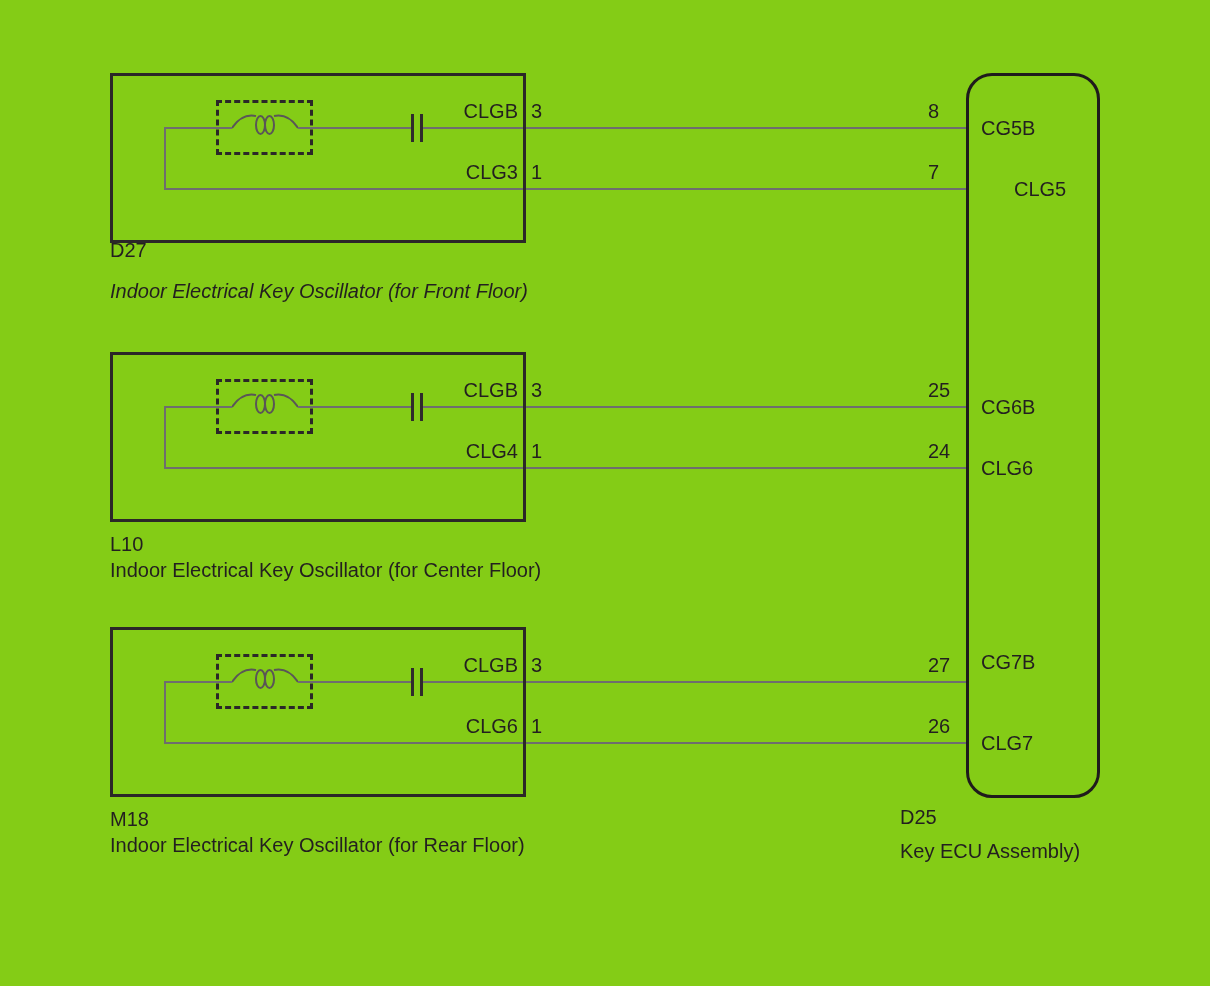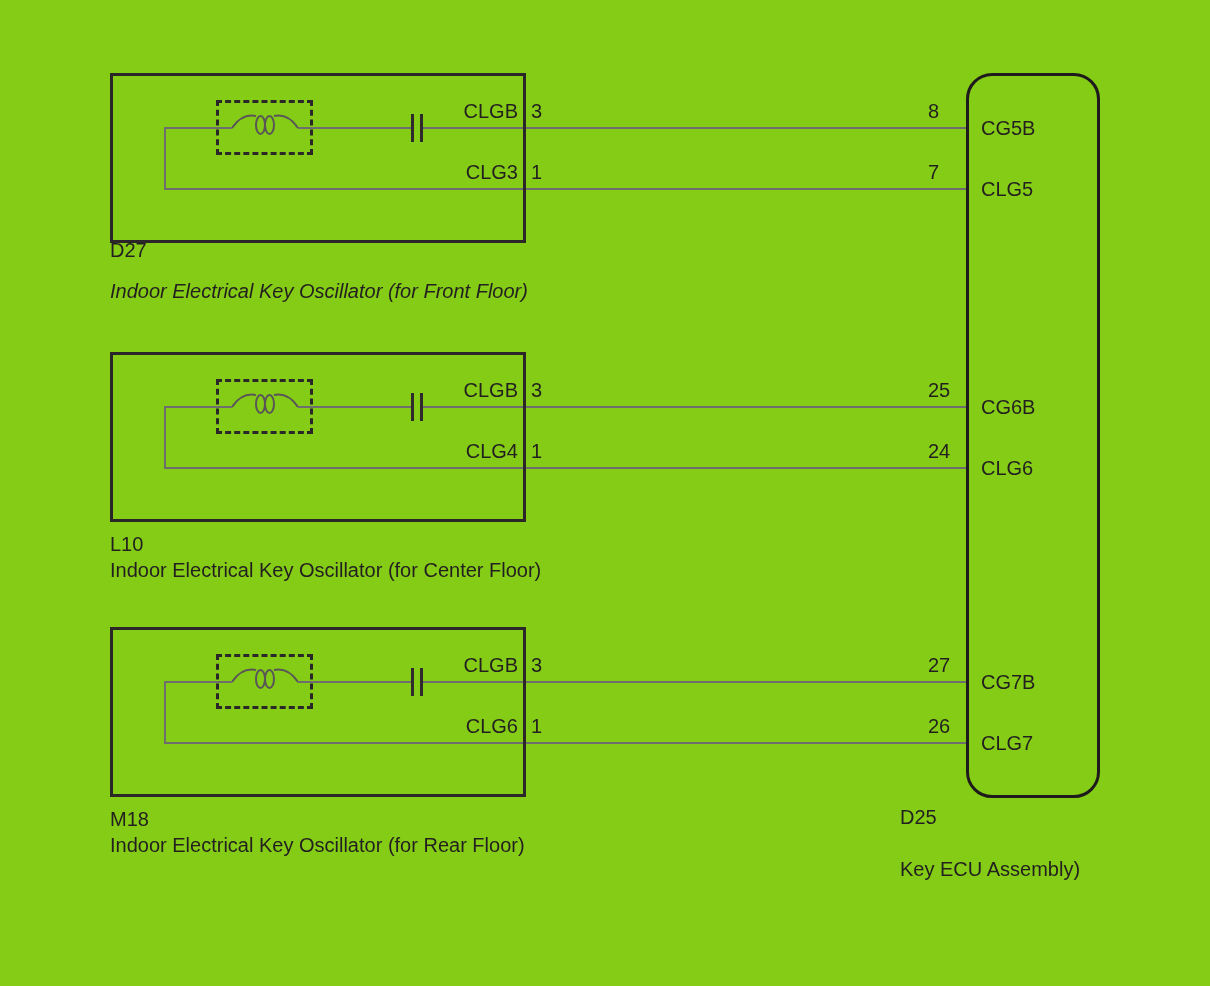--- a/index.html
+++ b/index.html
@@ -113,22 +113,22 @@
       <div class="label r" style="left: 378px; top: 714px; width: 140px;">CLG6</div>
       <div class="label" style="left: 531px; top: 714px;">1</div>
       <div class="label" style="left: 928px; top: 714px;">26</div>
       <div class="label" style="left: 110px; top: 807px;">M18</div>
       <div class="label" style="left: 110px; top: 833px;">Indoor Electrical Key Oscillator (for Rear Floor)</div>
     </div>
 
   <div class="ecu-box"></div>
   <div id="ecu-pins">
       <div class="label" style="left: 981px; top: 116px;">CG5B</div>
-      <div class="label" style="left: 981px; top: 177px; text-align: center;">CLG5</div>
+      <div class="label" style="left: 1014px; top: 177px; text-align: center;">CLG5</div>
       <div class="label" style="left: 981px; top: 395px; text-align: right;">CG6B</div>
       <div class="label" style="left: 981px; top: 456px;">CLG6</div>
-      <div class="label" style="left: 981px; top: 670px;">CG7B</div>
+      <div class="label" style="left: 981px; top: 650px;">CG7B</div>
       <div class="label" style="left: 981px; top: 731px;">CLG7</div>
     </div>
 
   <div class="label" style="left:900px; top:805px;">D25</div>
-  <div class="label" style="left:900px; top:857px;">Key ECU Assembly)</div>
+  <div class="label" style="left:900px; top:839px;">Key ECU Assembly)</div>
 </div>
 
 </body></html>

